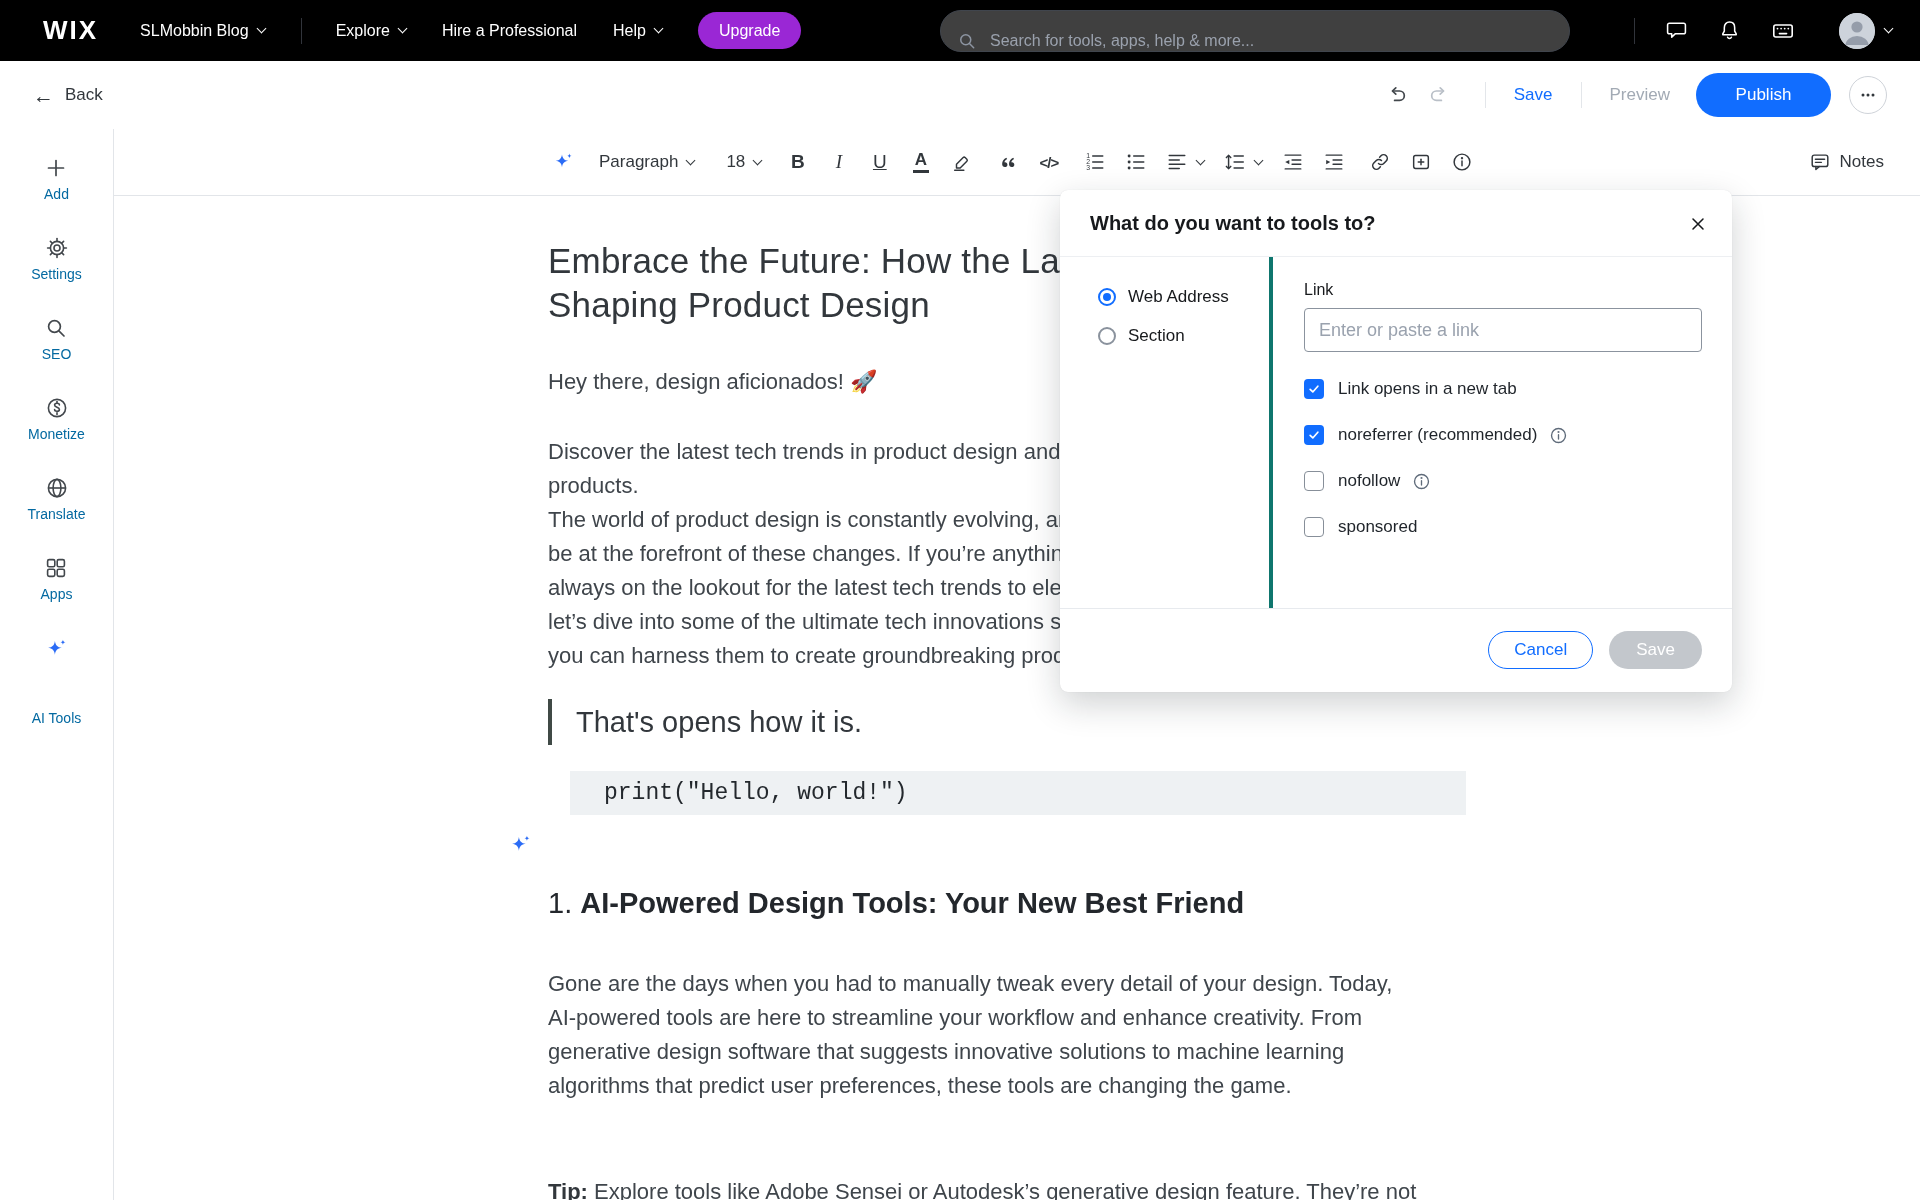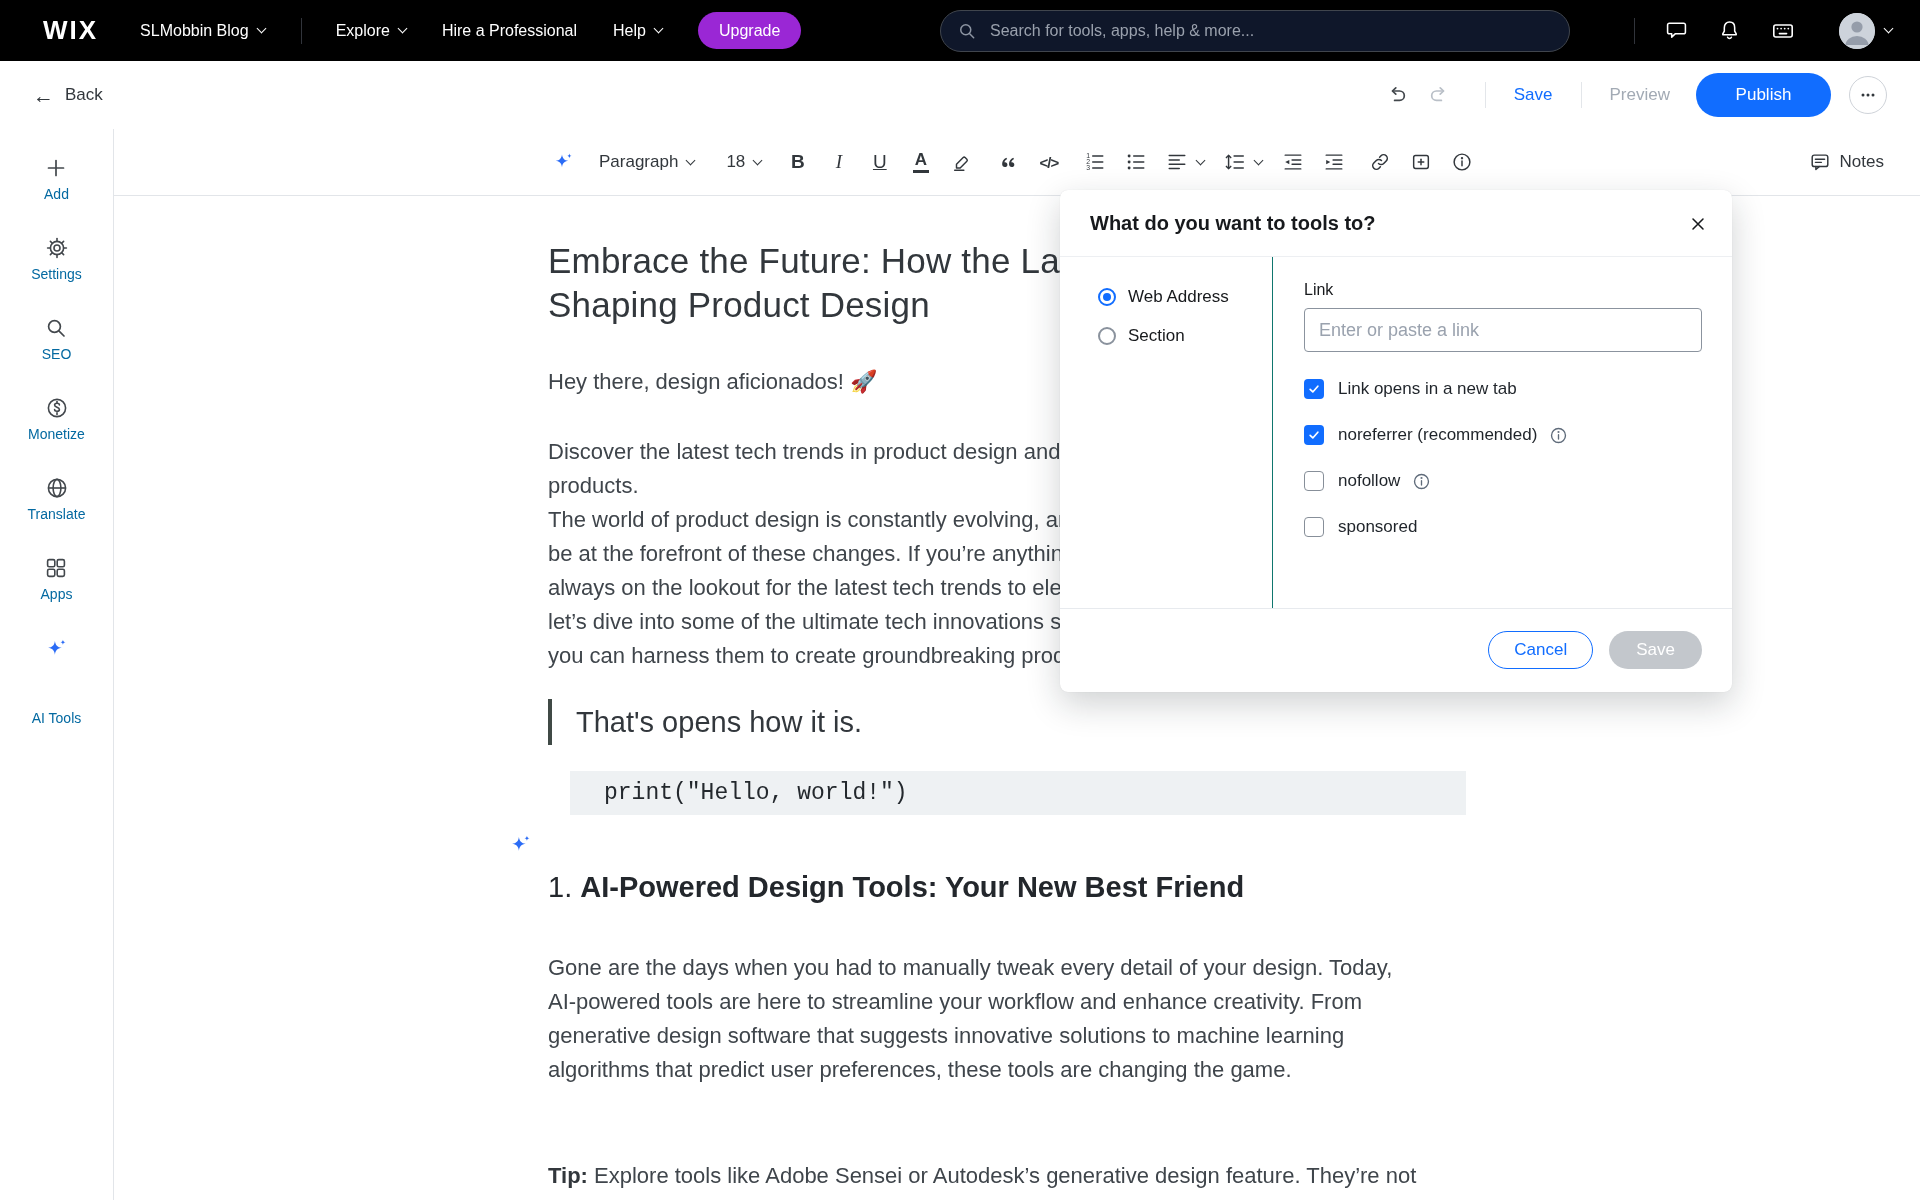--- a/index.html
+++ b/index.html
@@ -12,21 +12,21 @@
   svg { display:block; }
 
   
   .topbar { position:absolute; top:0; left:0; right:0; height:61px; background:#000; color:#fff; display:flex; align-items:center; z-index:60; }
   .tb-left { display:flex; align-items:center; padding-left:43px; }
   .logo { font-weight:700; font-size:26px; letter-spacing:2px; margin-right:42px; cursor:pointer; }
   .tb-item { display:flex; align-items:center; gap:9px; font-size:16px; margin-right:36px; cursor:pointer; white-space:nowrap; }
   .chev { width:7px; height:7px; border-right:1.6px solid currentColor; border-bottom:1.6px solid currentColor; transform:rotate(45deg); display:inline-block; margin-top:-4px; }
   .tb-div { width:1px; height:26px; background:#31343b; margin-right:34px; }
   .upgrade { background:#9a27d5; color:#fff; height:37px; border-radius:19px; padding:0 21px; display:flex; align-items:center; font-size:16px; cursor:pointer; }
-  .tb-search { position:absolute; left:940px; top:10px; width:630px; height:42px; background:#0f172a; border:1px solid #40454d; border-radius:21px; display:flex; align-items:center; padding:0 16px; gap:11px; }
+  .tb-search { position:absolute; left:940px; top:10px; width:630px; height:42px; background:#404040; border:1px solid #40454d; border-radius:21px; display:flex; align-items:flex-end; padding:0 16px; gap:11px; }
   .tb-search input { flex:1; background:transparent; border:none; outline:none; color:#e8eaee; font-size:16px; font-family:inherit; }
   .tb-search input::placeholder { color:#9aa1ad; }
   .tb-right { position:absolute; right:28px; top:0; height:61px; display:flex; align-items:center; gap:30px; }
   .tb-icon { color:#fff; cursor:pointer; }
   .avatar-group { display:flex; align-items:center; gap:10px; margin-left:14px; cursor:pointer; }
   .avatar { width:36px; height:36px; border-radius:50%; overflow:hidden; background:#cdd3db; }
 
   
   .actionbar { position:absolute; top:61px; left:0; right:0; height:68px; background:#fff; display:flex; align-items:center; z-index:55; }
   .back { display:flex; align-items:center; gap:11px; margin-left:33px; font-size:17px; color:#32373c; cursor:pointer; }
@@ -64,36 +64,36 @@
 
   
   .doc { padding:43px 0 0 434px; }
   .col { width:918px; position:relative; }
   .doc h1 { margin:0; font-size:35px; line-height:44px; font-weight:400; color:#32373c; white-space:pre-line; letter-spacing:.2px; }
   .p { font-size:22px; line-height:34px; color:#3f454b; margin:0; white-space:pre-line; }
   .greeting { margin-top:38px; }
   .intro { margin-top:36px; }
   .quote { margin:26px 0 0; padding:0 0 0 24px; border-left:4px solid #404a46; font-size:29px; line-height:46px; color:#32373c; }
   .codeblock { margin:26px 0 0 22px; background:#eef1f3; padding:9px 20px 9px 34px; font-family:"Liberation Mono","DejaVu Sans Mono",monospace; font-size:23px; line-height:26px; color:#23282d; }
-  .h2 { margin:52px 0 0; font-size:29px; line-height:40px; color:#23272c; }
+  .h2 { margin:68px 0 0; font-size:29px; line-height:40px; color:#23272c; }
   .h2 .num { font-weight:400; }
   .h2 .txt { font-weight:700; }
   .body2 { margin-top:44px; }
   .tip { margin-top:38px; }
   .tip .tip-b { font-weight:700; color:#32373c; }
   .float-sparkle { position:absolute; left:-41px; top:593px; color:#2b6cf6; cursor:pointer; }
 
   
   .modal { position:absolute; left:1060px; top:190px; width:672px; height:502px; background:#fff; border-radius:8px; z-index:70;
            box-shadow:0 12px 34px rgba(22,29,37,.20), 0 0 1px rgba(0,0,0,.12); }
   .modal-header { height:67px; display:flex; align-items:center; padding:0 30px; border-bottom:1px solid #edeff2; position:relative; }
   .modal-title { font-size:20px; font-weight:700; color:#17191c; }
   .modal-close { position:absolute; right:22px; top:22px; width:24px; height:24px; display:flex; align-items:center; justify-content:center; cursor:pointer; color:#17191c; }
   .modal-body { display:flex; height:351px; }
-  .m-left { width:213px; border-right:1px solid #0f766e; padding:30px 0 0 38px; }
+  .m-left { width:213px; border-right:4px solid #0f766e; padding:30px 0 0 38px; }
   .radio-row { display:flex; align-items:center; gap:12px; margin-bottom:19px; cursor:pointer; font-size:17px; color:#17191c; white-space:nowrap; }
   .radio { width:18px; height:18px; border-radius:50%; border:2px solid #8a929d; position:relative; flex:0 0 auto; background:#fff; }
   .radio.sel { border-color:#116dff; }
   .radio.sel::after { content:""; position:absolute; left:3px; top:3px; width:8px; height:8px; border-radius:50%; background:#116dff; }
   .m-right { flex:1; padding:24px 30px 0 31px; }
   .link-label { font-size:16px; color:#17191c; margin-bottom:9px; }
   .link-input { width:100%; height:44px; border:1px solid #8b939e; border-radius:4px; font-size:18px; padding:0 14px; font-family:inherit; color:#17191c; outline:none; }
   .link-input::placeholder { color:#9aa2ae; }
   .cbx-list { margin-top:27px; }
   .cbx-row { display:flex; align-items:center; gap:14px; margin-bottom:26px; cursor:pointer; font-size:17px; color:#1f242a; }

